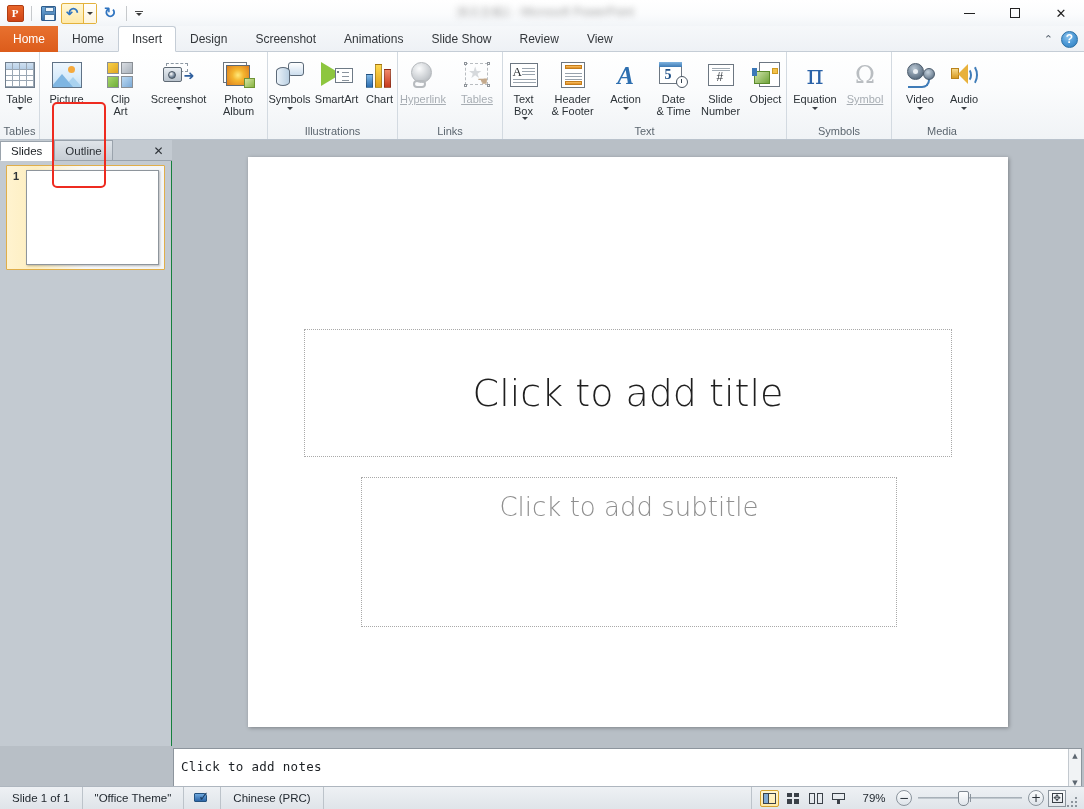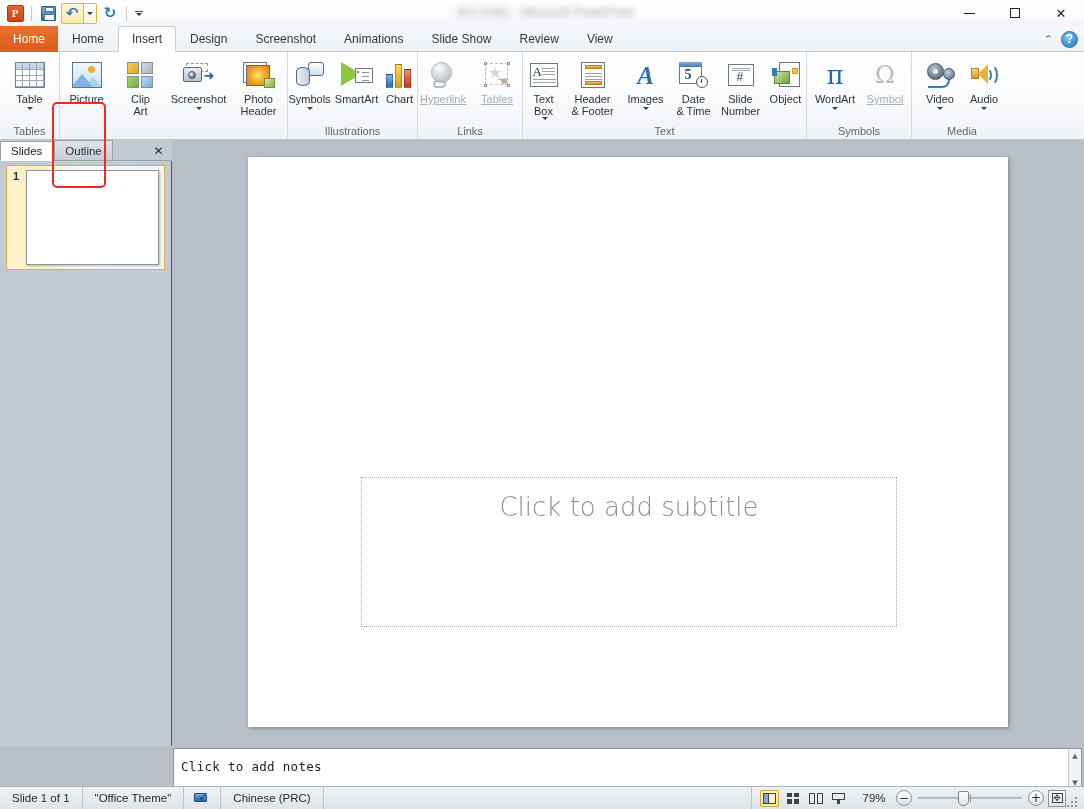--- a/index.html
+++ b/index.html
@@ -796,21 +796,21 @@
       <div class="tab">View</div>
     </div>
     <div class="tabs-right">
       <span class="collapse-chev">⌃</span>
       <span class="help-btn">?</span>
     </div>
   </div>
 
   <div class="ribbon">
 
-    <div class="rgroup" style="width:60px">
+    <div class="rgroup" style="width:40px">
       <div class="gitems">
         <div class="bigbtn">
           <span class="ic">
             <span class="ic-table">
               <i class="hd"></i>
                 <i class="hd"></i>
                 <i class="hd"></i>
                 <i class="hd"></i>
               <i></i>
                 <i></i>
@@ -871,21 +871,21 @@
         </div>
         <div class="bigbtn" style="width:58px">
           <span class="ic">
             <span class="ic-album">
                 <span class="bk"></span>
                 <span class="fr"></span>
                 <span class="pg"></span>
               </span>
           </span>
           <span class="lb">Photo
-Header</span>
+Album</span>
         </div>
       </div>
     </div>
 
     <div class="rgroup" style="width:130px">
       <div class="gitems">
         <div class="bigbtn" style="width:44px">
           <span class="ic">
             <span class="ic-shapes">
                 <span class="rnd"></span>
@@ -979,21 +979,21 @@
                 <span class="bar bot"></span>
               </span>
           </span>
           <span class="lb">Header
 &amp; Footer</span>
         </div>
         <div class="bigbtn" style="width:50px">
           <span class="ic">
             <span class="ic-wordart">A</span>
           </span>
-          <span class="lb">Images</span>
+          <span class="lb">Action</span>
           <span class="caret"></span>
         </div>
         <div class="bigbtn" style="width:46px">
           <span class="ic">
             <span class="ic-date">
                 <span class="pg"></span>
                 <span class="hdr"></span>
                 <span class="n">5</span>
                 <span class="clk"></span>
               </span>
@@ -1026,21 +1026,21 @@
       </div>
       <div class="glabel">Text</div>
     </div>
 
     <div class="rgroup" style="width:105px">
       <div class="gitems">
         <div class="bigbtn" style="width:52px">
           <span class="ic">
             <span class="ic-eq">π</span>
           </span>
-          <span class="lb">WordArt</span>
+          <span class="lb">Equation</span>
           <span class="caret"></span>
         </div>
         <div class="bigbtn dis" style="width:48px">
           <span class="ic">
             <span class="ic-sym">Ω</span>
           </span>
           <span class="lb">Symbol</span>
         </div>
       </div>
       <div class="glabel">Symbols</div>
@@ -1091,20 +1091,21 @@
         <div class="slide-item">
           <div class="sel"></div>
           <div class="slide-num">1</div>
           <div class="slide-thumb"></div>
         </div>
       </div>
     </div>
 
     <div class="editor">
       <div class="slide-canvas">
+        <div class="ph ph-title">Click to add title</div>
         <div class="ph ph-sub">Click to add subtitle</div>
       </div>
       <div class="vscroll"></div>
     </div>
 
     <div class="notes">
       <div class="notes-text">Click to add notes</div>
       <div class="notes-scroll">
         <span>▲</span>
         <span>▼</span>

